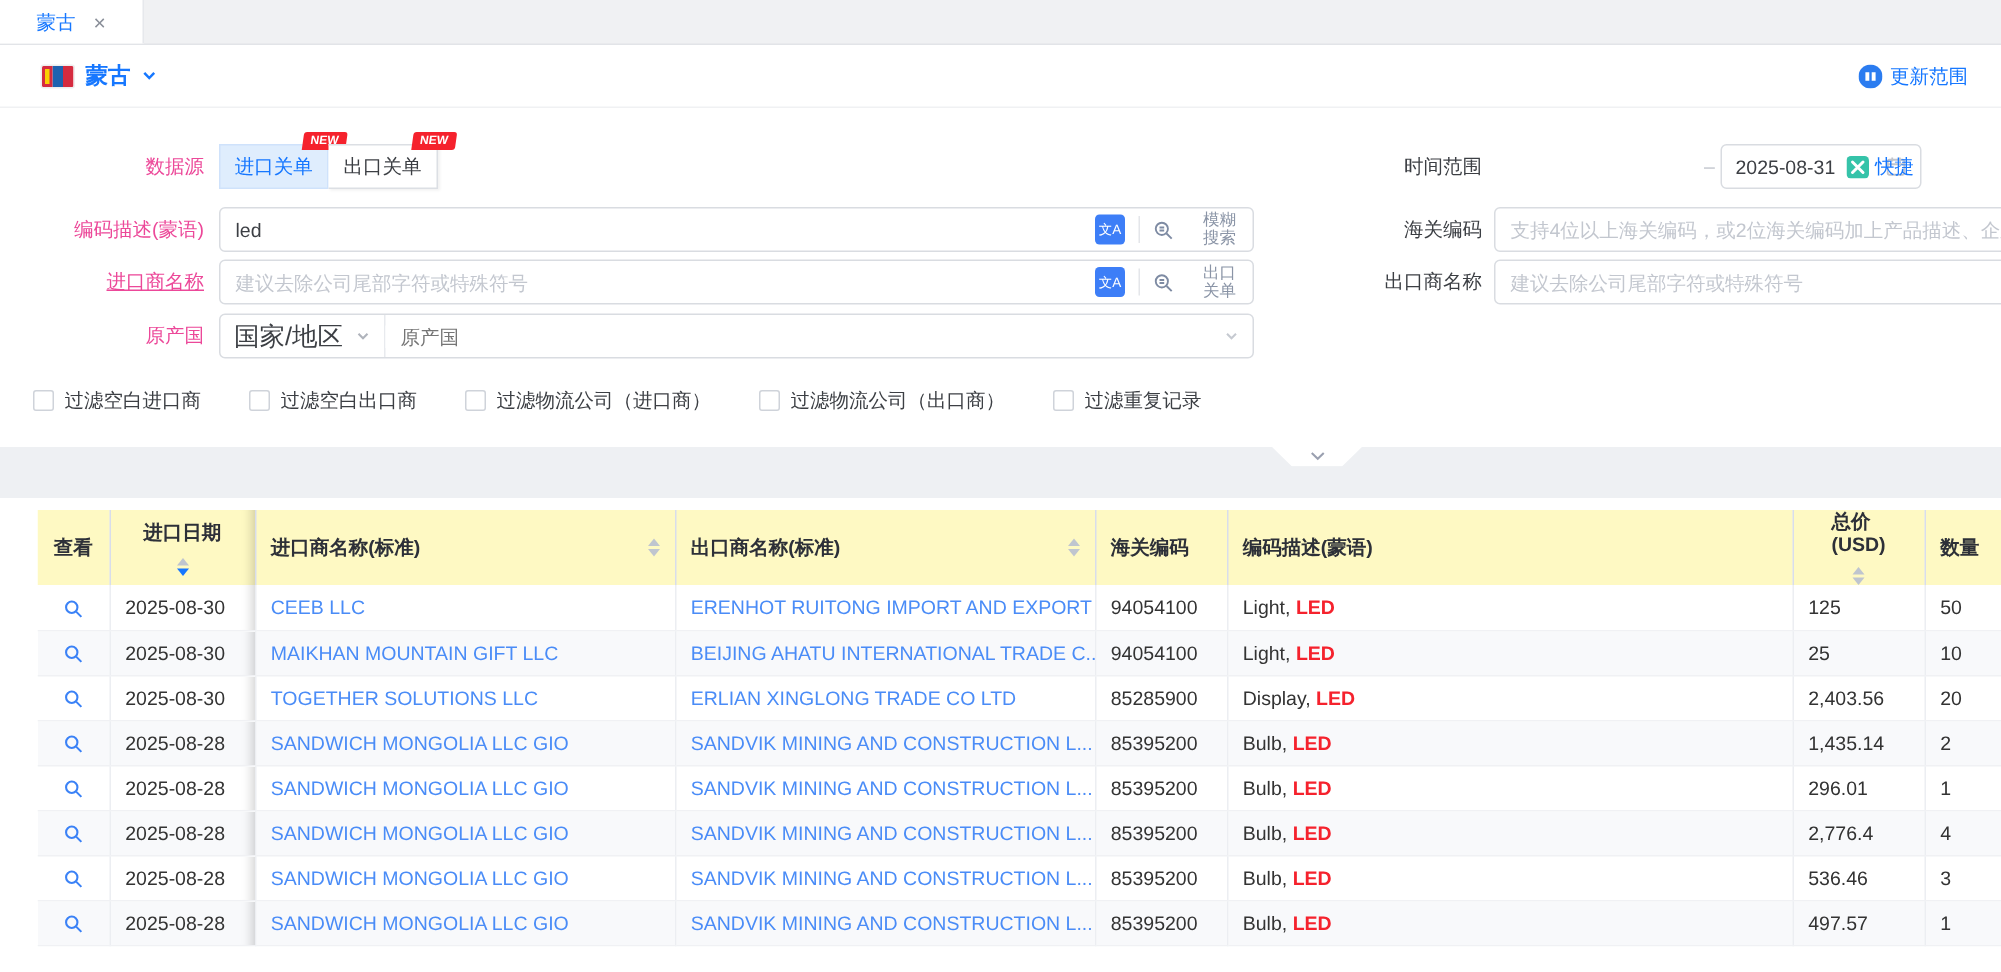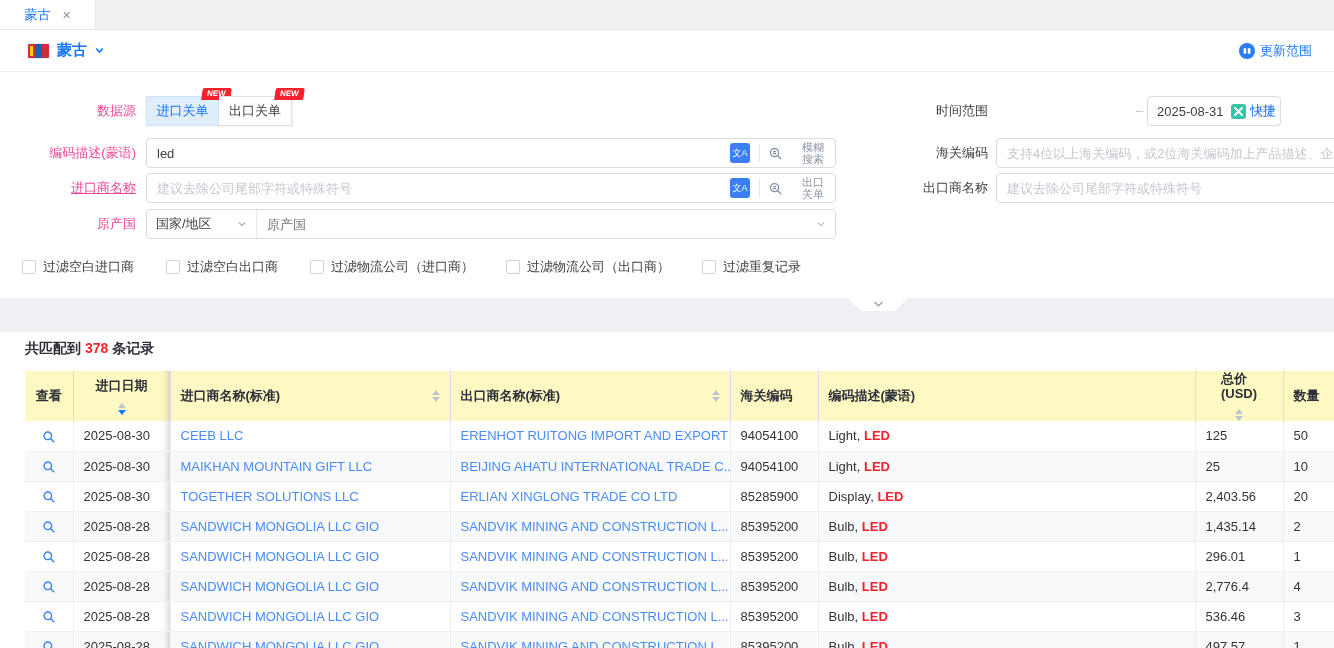--- a/index.html
+++ b/index.html
@@ -47,21 +47,21 @@
   .input-group input::placeholder, .plain-input::placeholder { color:#c3c7cf; }
   .translate-icon { width:20px; height:20px; border-radius:3px; background:#3d7ef7; color:#fff; font-size:9px; display:flex; align-items:center; justify-content:center; margin-right:9px; cursor:pointer; flex:none; }
   .vdiv { width:1px; height:18px; background:#e4e6ea; margin-right:8px; flex:none; }
   .search-action { display:flex; align-items:center; gap:19px; padding-right:7px; cursor:pointer; flex:none; }
   .search-text { width:26px; font-size:11px; line-height:12px; color:#8a94a6; word-break:break-all; }
 
   .plain-input { position:absolute; left:996px; width:400px; height:30px; border:1px solid #d9dce1; border-radius:4px; padding:0 10px; font-size:13px; font-family:inherit; outline:none; color:#3c3f44; }
 
   .origin-group { position:absolute; top:137px; left:146px; width:690px; height:30px; border:1px solid #d9dce1; border-radius:4px; background:#fff; display:flex; align-items:center; }
   .origin-select { width:110px; height:100%; display:flex; align-items:center; justify-content:space-between; padding:0 9px; border-right:1px solid #e8eaee; cursor:pointer; }
-  .origin-select .osv { font-size:13px; color:#3c3f44; }
+  .origin-select .osv { font-size:17px; color:#3c3f44; }
   .origin-group input { flex:1; border:none; outline:none; font-size:13px; padding:0 10px; font-family:inherit; min-width:0; }
   .origin-end-chevron { padding-right:9px; display:flex; }
 
   .checkbox-row { position:absolute; top:186px; left:22px; display:flex; gap:32px; align-items:center; }
   .cb-item { display:flex; align-items:center; gap:7px; cursor:pointer; font-size:13px; color:#3c3f44; white-space:nowrap; }
   .cb-box { width:14px; height:14px; border:1px solid #cfd3da; border-radius:2px; background:#fff; flex:none; }
 
   .collapse-handle { position:absolute; top:224px; left:846px; width:64px; height:15px; background:#fff; clip-path:polygon(0 0,100% 0,76% 100%,24% 100%); display:flex; align-items:center; justify-content:center; cursor:pointer; z-index:3; }
 
   
@@ -238,23 +238,20 @@
   </div>
 
   <div class="collapse-handle">
     <svg width="11" height="8" viewBox="0 0 11 8">
         <path d="M1.5 2 L5.5 5.8 L9.5 2" stroke="#9aa0b0" fill="none" stroke-width="1.4"></path>
       </svg>
   </div>
 </div>
 
 <div class="results-panel">
-  <div class="match-line">
-    <span>共匹配到</span><span class="count">378</span><span>条记录</span>
-  </div>
 
   <div class="table-wrap">
     <table>
       <colgroup>
         <col class="c-view">
           <col class="c-date">
           <col class="c-imp">
           <col class="c-exp">
         <col class="c-hs">
           <col class="c-desc">

